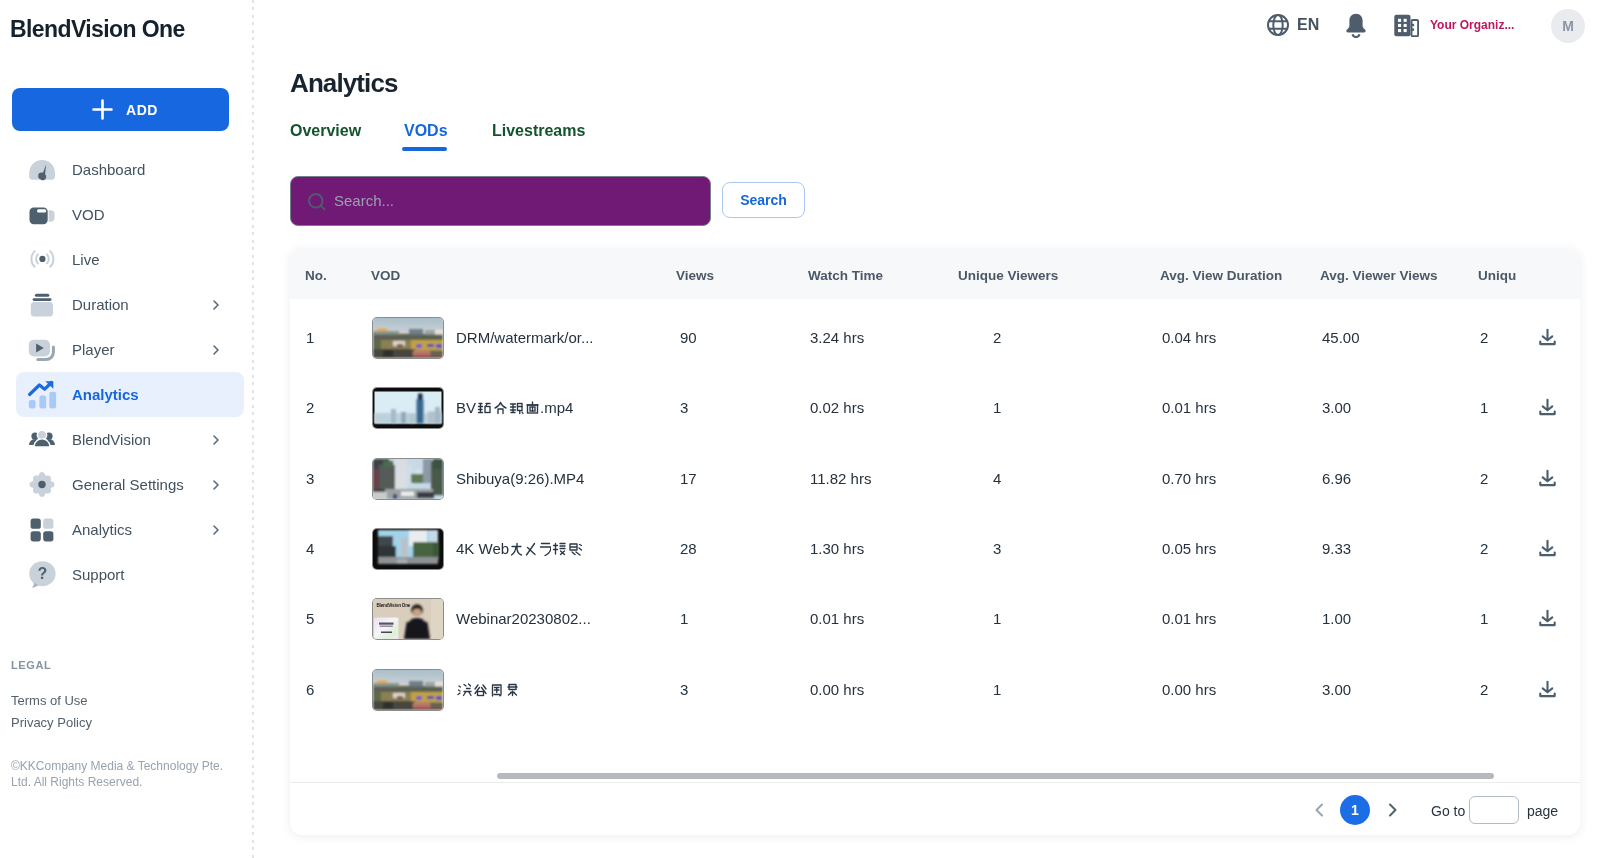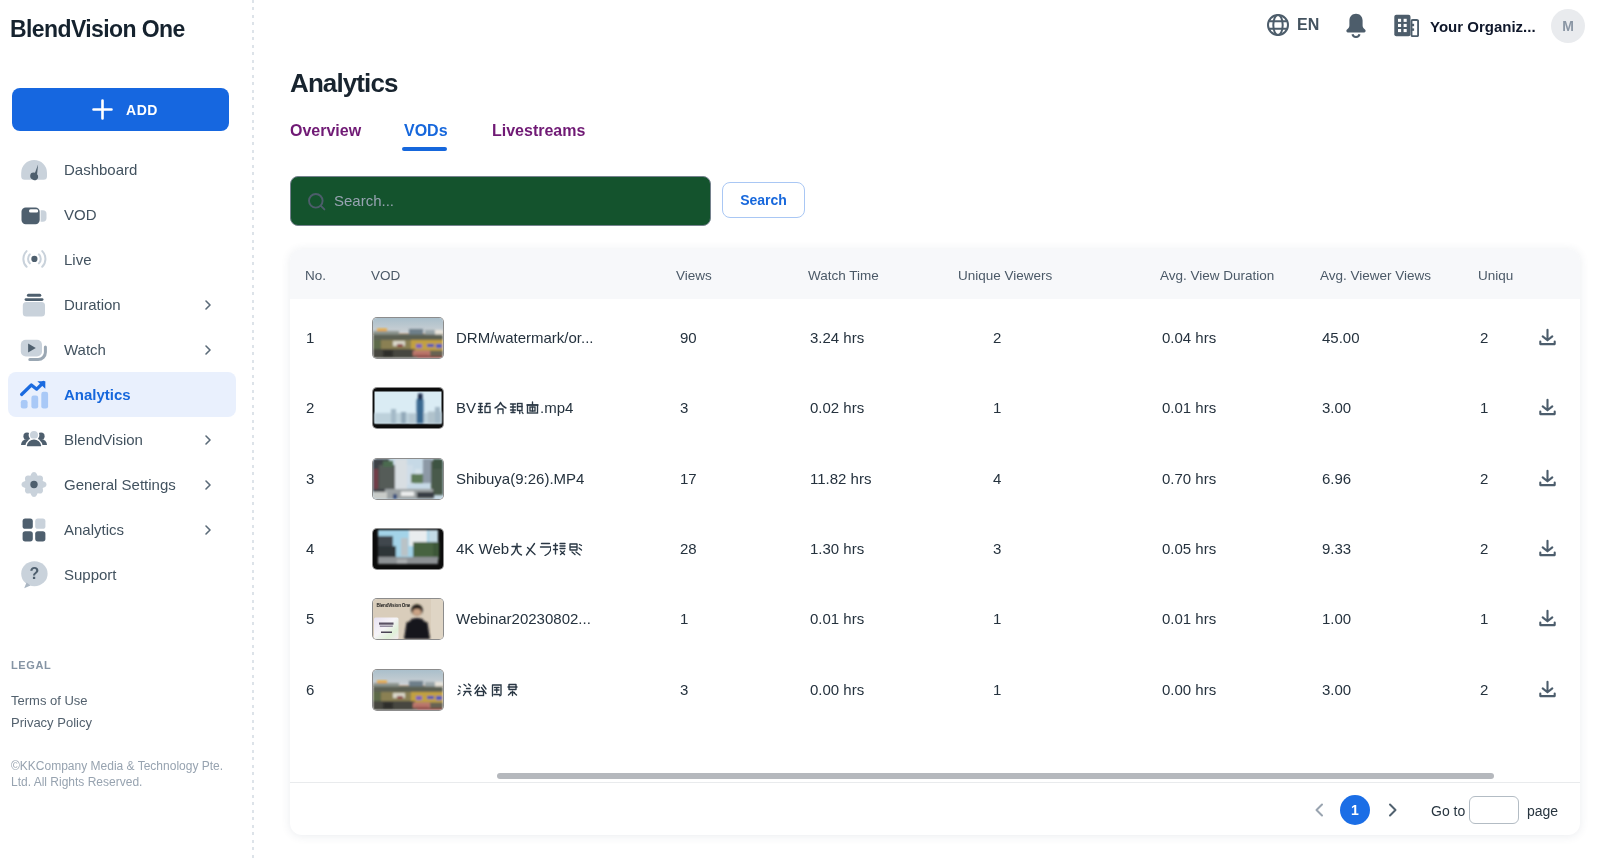--- a/index.html
+++ b/index.html
@@ -9,65 +9,65 @@
 
 #sidebar { position:absolute; left:0; top:0; width:252px; height:858px; background:#fff; }
 #sidebar-div { position:absolute; left:252px; top:0; width:2px; height:858px;
   background:repeating-linear-gradient(to bottom,#dde3e9 0 3px,transparent 3px 7.5px); }
 #logo { position:absolute; left:10px; top:16px; font-size:23px; font-weight:bold;
   color:#15222e; letter-spacing:-0.6px; }
 #addbtn { position:absolute; left:12px; top:88px; width:217px; height:43px;
   background:#1667e0; border-radius:8px; display:flex; align-items:center;
   justify-content:center; color:#fff; font-size:14px; font-weight:bold; letter-spacing:0.6px; }
 #addbtn svg { margin-right:13px; margin-left:9px; }
-#menu { position:absolute; left:0; top:147px; width:252px; }
+#menu { position:absolute; left:0; top:147px; width:252px;padding-left:8px; }
 .mi { position:relative; height:45px; width:228px; margin-left:8px; display:flex;
   align-items:center; }
 .mi .ic { width:28px; height:28px; margin-left:12px; flex:none; overflow:visible; }
 .mi .lb { margin-left:16px; font-size:15px; color:#42525f; }
 .mi .chev { position:absolute; right:22px; top:50%; transform:translateY(-50%); }
 .mi.active { background:#e9f0fd; border-radius:8px; }
 .mi.active .lb { color:#1667dc; font-weight:bold; }
 
 #legal { position:absolute; left:11px; top:659px; }
 #legal .h { font-size:11px; font-weight:bold; color:#8594a4; letter-spacing:0.6px; }
 #legal .l1 { margin-top:22px; font-size:13px; color:#53616e; }
 #legal .l2 { margin-top:7px; font-size:13px; color:#53616e; }
 #copyright { position:absolute; left:11px; top:758px; font-size:12px;
   line-height:16px; color:#97a3b0; white-space:nowrap; }
 
 
 #topbar { position:absolute; left:252px; top:0; right:0; height:56px; background:#fff; }
 .tb-ic { position:absolute; top:15px; }
 #en { position:absolute; left:1297px; top:16px; font-size:16px; font-weight:bold; color:#44535f; }
-#orgname { position:absolute; left:1430px; top:18px; font-size:15px; font-weight:bold; color:#0f172a; }
+#orgname { position:absolute; left:1430px; top:18px; font-size:12px; font-weight:bold; color:#be185d; }
 #avatar { position:absolute; left:1551px; top:9px; width:34px; height:34px; border-radius:50%;
   background:#e9ebee; display:flex; align-items:center; justify-content:center;
   font-size:14px; font-weight:bold; color:#8a96a4; }
 
 
 #title { position:absolute; left:290px; top:68px; font-size:26px; font-weight:bold; color:#18242f; letter-spacing:-0.9px; }
-.tab { position:absolute; top:122px; font-size:16px; font-weight:bold; color:#701a75; }
+.tab { position:absolute; top:122px; font-size:16px; font-weight:bold; color:#14532d; }
 #tab-active { color:#1667dc; }
 #tab-underline { position:absolute; left:402px; top:147px; width:45px; height:4px;
   background:#1667dc; border-radius:2px; }
 #searchbox { position:absolute; left:290px; top:176px; width:421px; height:50px;
-  border:1px solid #76828e; border-radius:8px; background:#14532d; }
+  border:1px solid #76828e; border-radius:8px; background:#701a75; }
 #searchbox .ph { position:absolute; left:43px; top:15px; font-size:15px; color:#97a3b1; }
 #searchbox svg { position:absolute; left:16px; top:15px; }
 #searchbtn { position:absolute; left:722px; top:182px; width:83px; height:36px;
   border:1px solid #a9c7f4; border-radius:8px; background:#fff; display:flex;
   align-items:center; justify-content:center; font-size:14px; font-weight:bold; color:#1667dc; }
 
 
 #card { position:absolute; left:290px; top:249px; width:1290px; height:586px;
   background:#fff; border-radius:12px; box-shadow:0 1px 10px rgba(50,70,100,0.10); }
 #thead { position:absolute; left:0; top:0; width:1290px; height:50px; background:#f7f8fa;
   border-radius:12px 12px 0 0; }
-.hc { position:absolute; top:19px; font-size:13.5px; font-weight:normal; color:#4b5967; white-space:nowrap; }
+.hc { position:absolute; top:19px; font-size:13.5px; font-weight:bold; color:#4b5967; white-space:nowrap; }
 .row { position:absolute; left:0; width:1290px; height:70px; }
 .cell { position:absolute; top:26px; font-size:15px; color:#25323e; white-space:nowrap; }
 .kj { vertical-align:-2px; margin:0 0.5px; }
 .thumb { position:absolute; left:83px; top:15px; width:70px; height:40px; border-radius:4px;
   overflow:hidden; box-shadow:0 0 0 1px rgba(0,0,0,0.45); }
 .dl { position:absolute; left:1248px; top:25px; }
 
 #hscroll { position:absolute; left:207px; top:524px; width:997px; height:6px;
   background:#b5b8bd; border-radius:3px; }
 #pagbar { position:absolute; left:0; top:533px; width:1290px; height:53px;
@@ -128,21 +128,21 @@
         <svg class="chev" width="12" height="12" viewBox="0 0 12 12" fill="none" stroke="#5a6a78" stroke-width="1.6" stroke-linecap="round" stroke-linejoin="round">
           <path d="M4 2l4 4-4 4"></path>
         </svg>
       </div>
     <div class="mi">
         <svg class="ic" viewBox="0 0 28 28">
           <path d="M25.4 11v5.2a7.3 7.3 0 0 1-7.3 7.3H9.8" fill="none" stroke="#9aa7b3" stroke-width="3" stroke-linecap="round"></path>
           <rect x="0.8" y="3.7" width="21.2" height="16.7" rx="5" fill="#c9d2db"></rect>
           <path d="M8.1 7.6l7.7 4.4-7.7 4.4z" fill="#4e5f6e"></path>
         </svg>
-        <span class="lb">Watch</span>
+        <span class="lb">Player</span>
         <svg class="chev" width="12" height="12" viewBox="0 0 12 12" fill="none" stroke="#5a6a78" stroke-width="1.6" stroke-linecap="round" stroke-linejoin="round">
           <path d="M4 2l4 4-4 4"></path>
         </svg>
       </div>
     <div class="mi active">
         <svg class="ic" viewBox="0 0 28 28">
           <rect x="0.8" y="19.1" width="6.8" height="8.4" rx="2.2" fill="#a9c9f7"></rect>
           <rect x="11.4" y="14.5" width="6.8" height="13" rx="2.2" fill="#a9c9f7"></rect>
           <rect x="21.3" y="10.8" width="6.8" height="16.7" rx="2.2" fill="#a9c9f7"></rect>
           <path d="M1.6 13.5l9.8-9.5 5.3 4.2 6.8-6.7" fill="none" stroke="#1b6be0" stroke-width="3.2" stroke-linecap="round" stroke-linejoin="round"></path>

